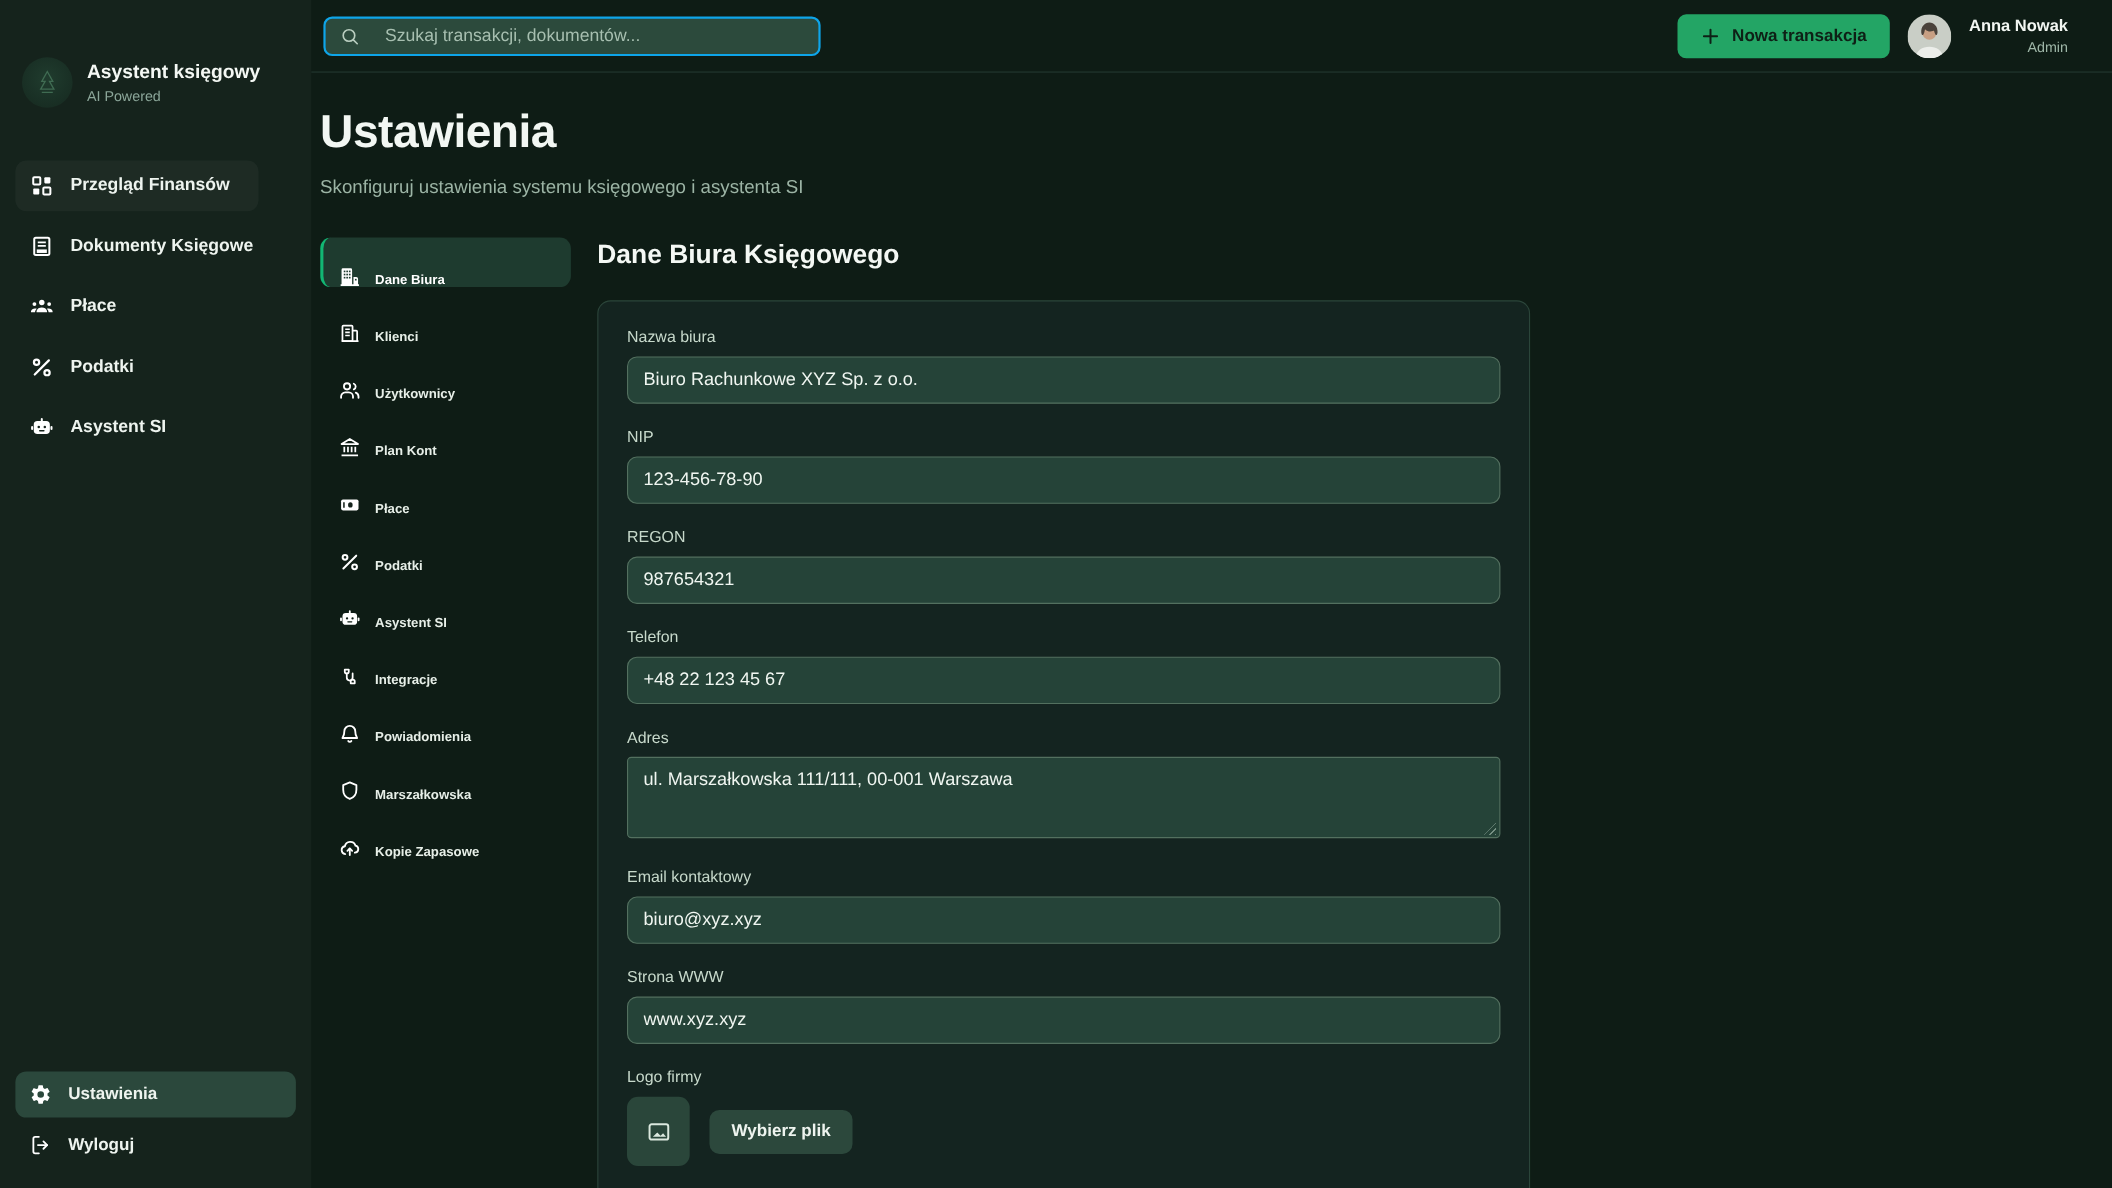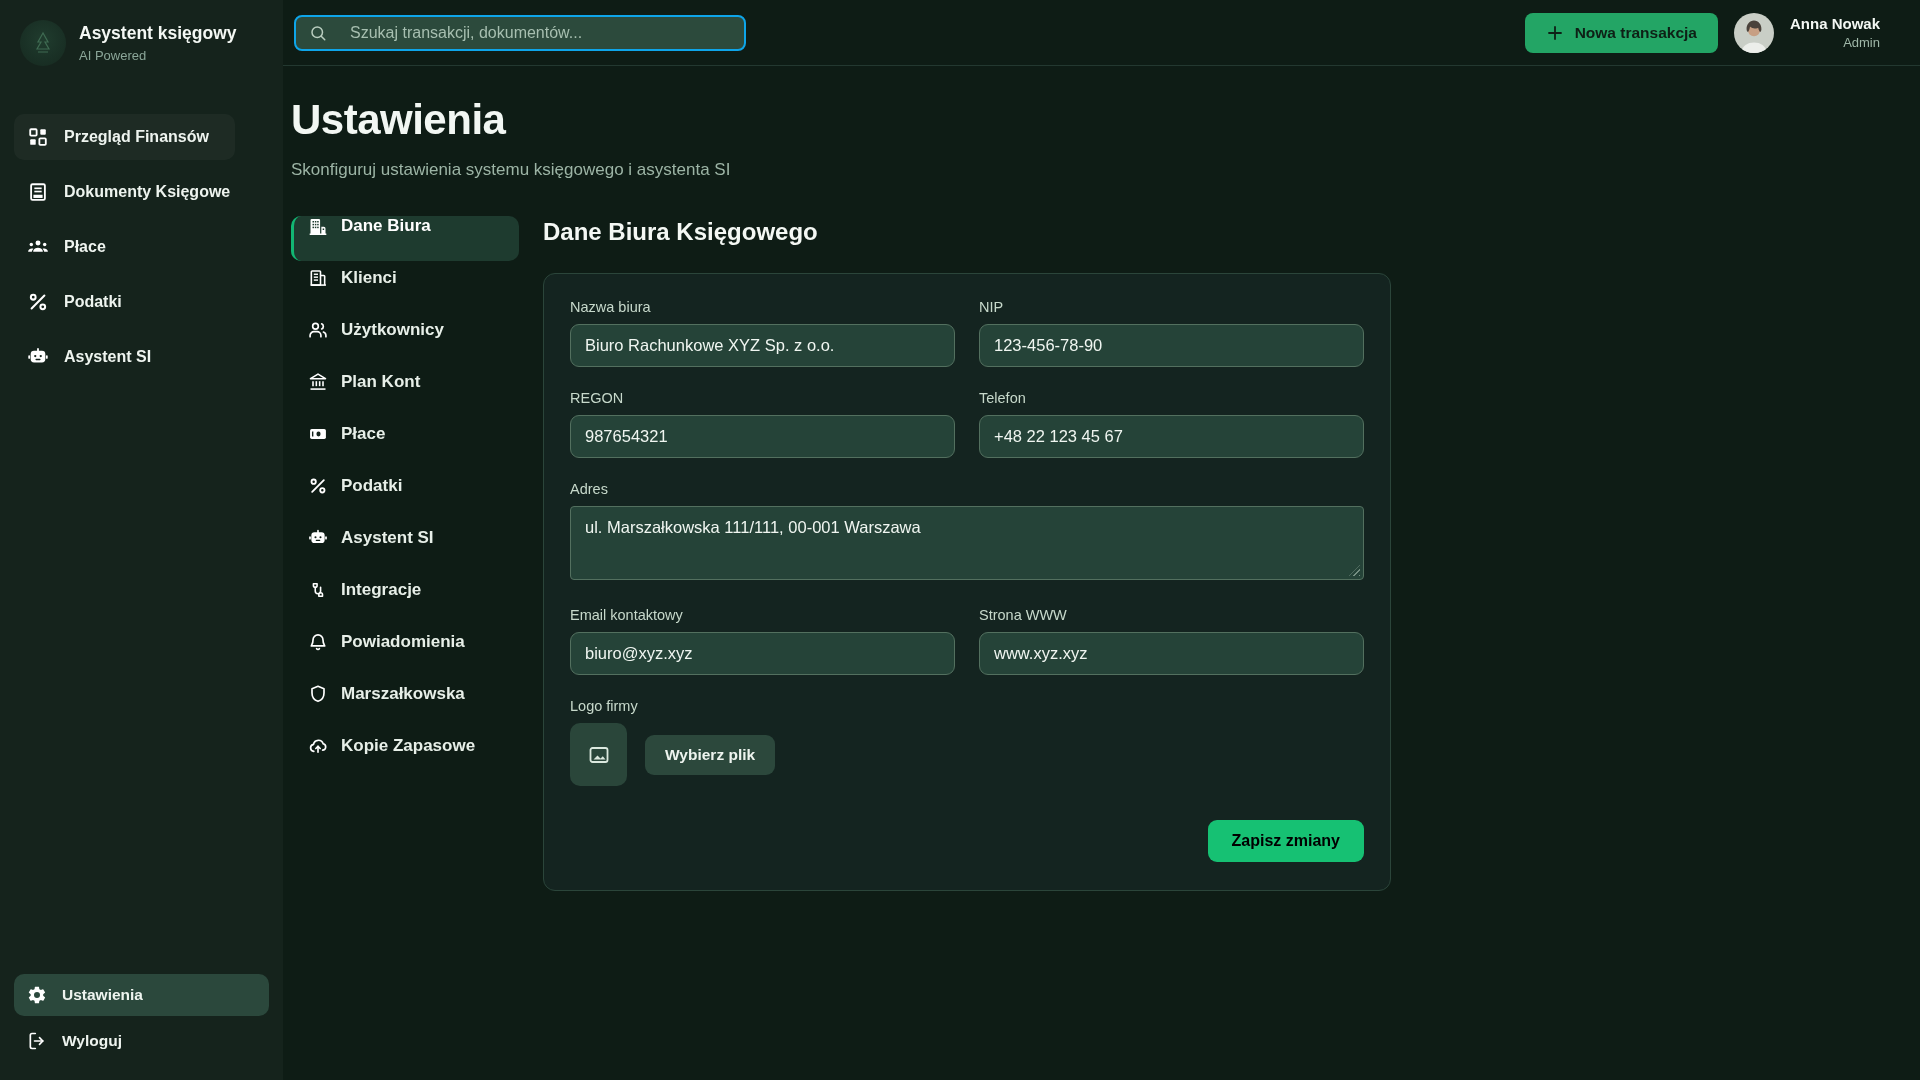--- a/index.html
+++ b/index.html
@@ -28,21 +28,21 @@
   }
   svg{display:block;flex:none;}
 
   
   .sidebar{
     width:283px;flex:none;height:100%;
     background:var(--sidebar-bg);
     display:flex;flex-direction:column;
     padding:16px 14px 18px;
   }
-  .brand{display:flex;align-items:center;gap:13px;padding:4px 6px 10px;}
+  .brand{display:flex;align-items:center;gap:13px;padding:4px 6px 10px;margin-top:32px;}
   .brand-logo{
     width:46px;height:46px;border-radius:50%;flex:none;
     background:radial-gradient(circle at 50% 42%, #203c2e 0%, #1a3126 55%, #16291f 100%);
     display:flex;align-items:center;justify-content:center;
   }
   .brand-name{font-size:17.5px;font-weight:700;color:#f4f8f4;line-height:1.25;}
   .brand-tag{font-size:13px;color:#8ba699;margin-top:3px;}
   .main-nav{display:flex;flex-direction:column;gap:9px;margin-top:38px;}
   .nav-item{
     display:flex;align-items:center;gap:15px;
@@ -85,34 +85,34 @@
   .user-role{font-size:13px;color:#9fb7a8;margin-top:2px;}
 
   
   .content{padding:30px 40px 0 8px;}
   .page-title{font-size:42px;font-weight:800;letter-spacing:-0.5px;color:#f2f7f3;margin-bottom:16px;}
   .page-sub{font-size:17px;color:var(--text-dim);margin-bottom:36px;}
   .settings{display:flex;gap:24px;}
 
   .tabs{width:228px;flex:none;display:flex;flex-direction:column;gap:7px;}
   .tab{
-    height:45px;display:flex;align-items:flex-start;gap:13px;padding:0 14px;
+    height:45px;display:flex;align-items:flex-end;gap:13px;padding:0 14px;
     border-radius:10px;border-left:3px solid transparent;cursor:pointer;
-    color:#e7efe8;font-size:17px;font-weight:600;
+    color:#e7efe8;font-size:12px;font-weight:600;
   }
   .tab .ti{width:20px;height:20px;}
   .tab.active{background:var(--tab-active-bg);border-left-color:#12b673;font-weight:700;color:#fff;}
 
   .form-col{width:848px;flex:none;}
   .form-title{font-size:24px;font-weight:700;color:#f4f8f4;margin:2px 0 27px;}
   .card{
     background:var(--card-bg);border:1px solid var(--card-border);
     border-radius:12px;padding:25px 26px 28px;
   }
-  .grid2{display:grid;grid-template-columns:1fr 1fr;column-gap:24px;row-gap:23px;}
+  .grid2{display:grid;grid-template-columns:1fr;column-gap:24px;row-gap:23px;}
   .field label{display:block;font-size:14.5px;color:var(--label);margin-bottom:9px;}
   .field .txt{
     width:100%;height:43px;border-radius:9px;padding:0 14px;
     background:var(--input-bg);border:1px solid var(--input-border);
     color:var(--text);font-size:16.5px;font-family:"Liberation Sans",sans-serif;outline:none;
   }
   .field-full{grid-column:1 / -1;}
   .textarea-wrap{position:relative;}
   .field textarea{
     width:100%;height:74px;border-radius:4px;padding:11px 14px;resize:none;

